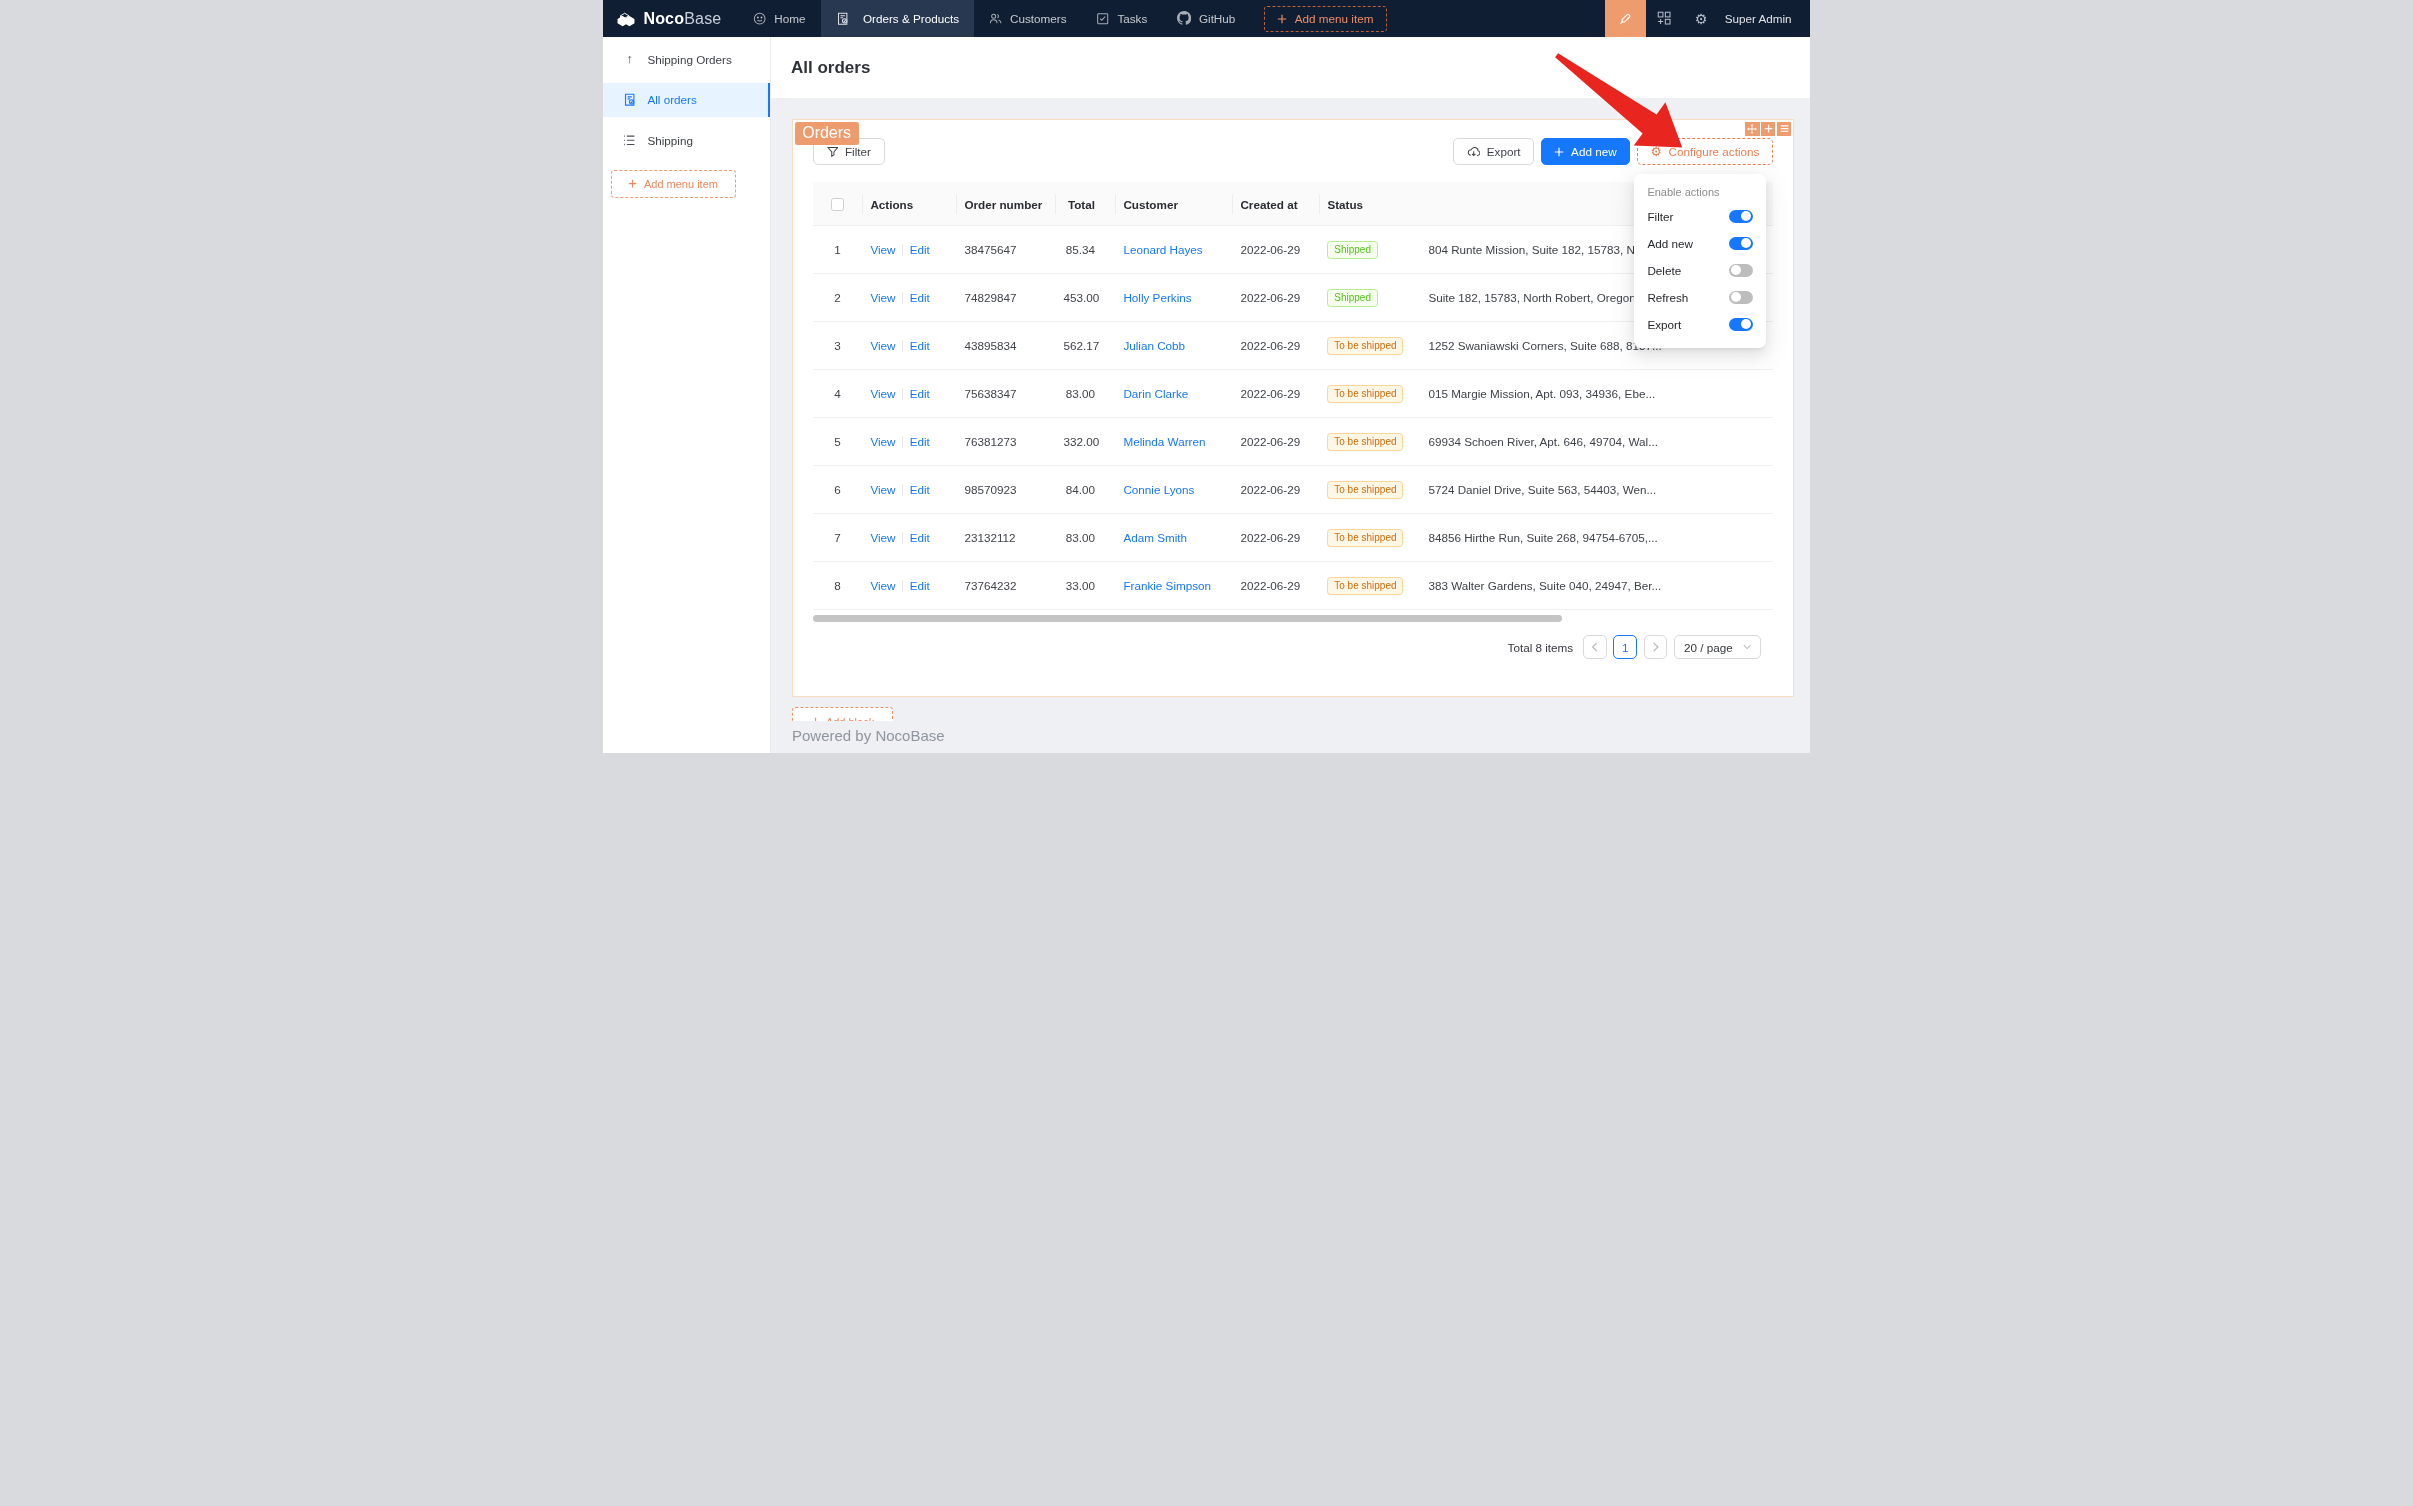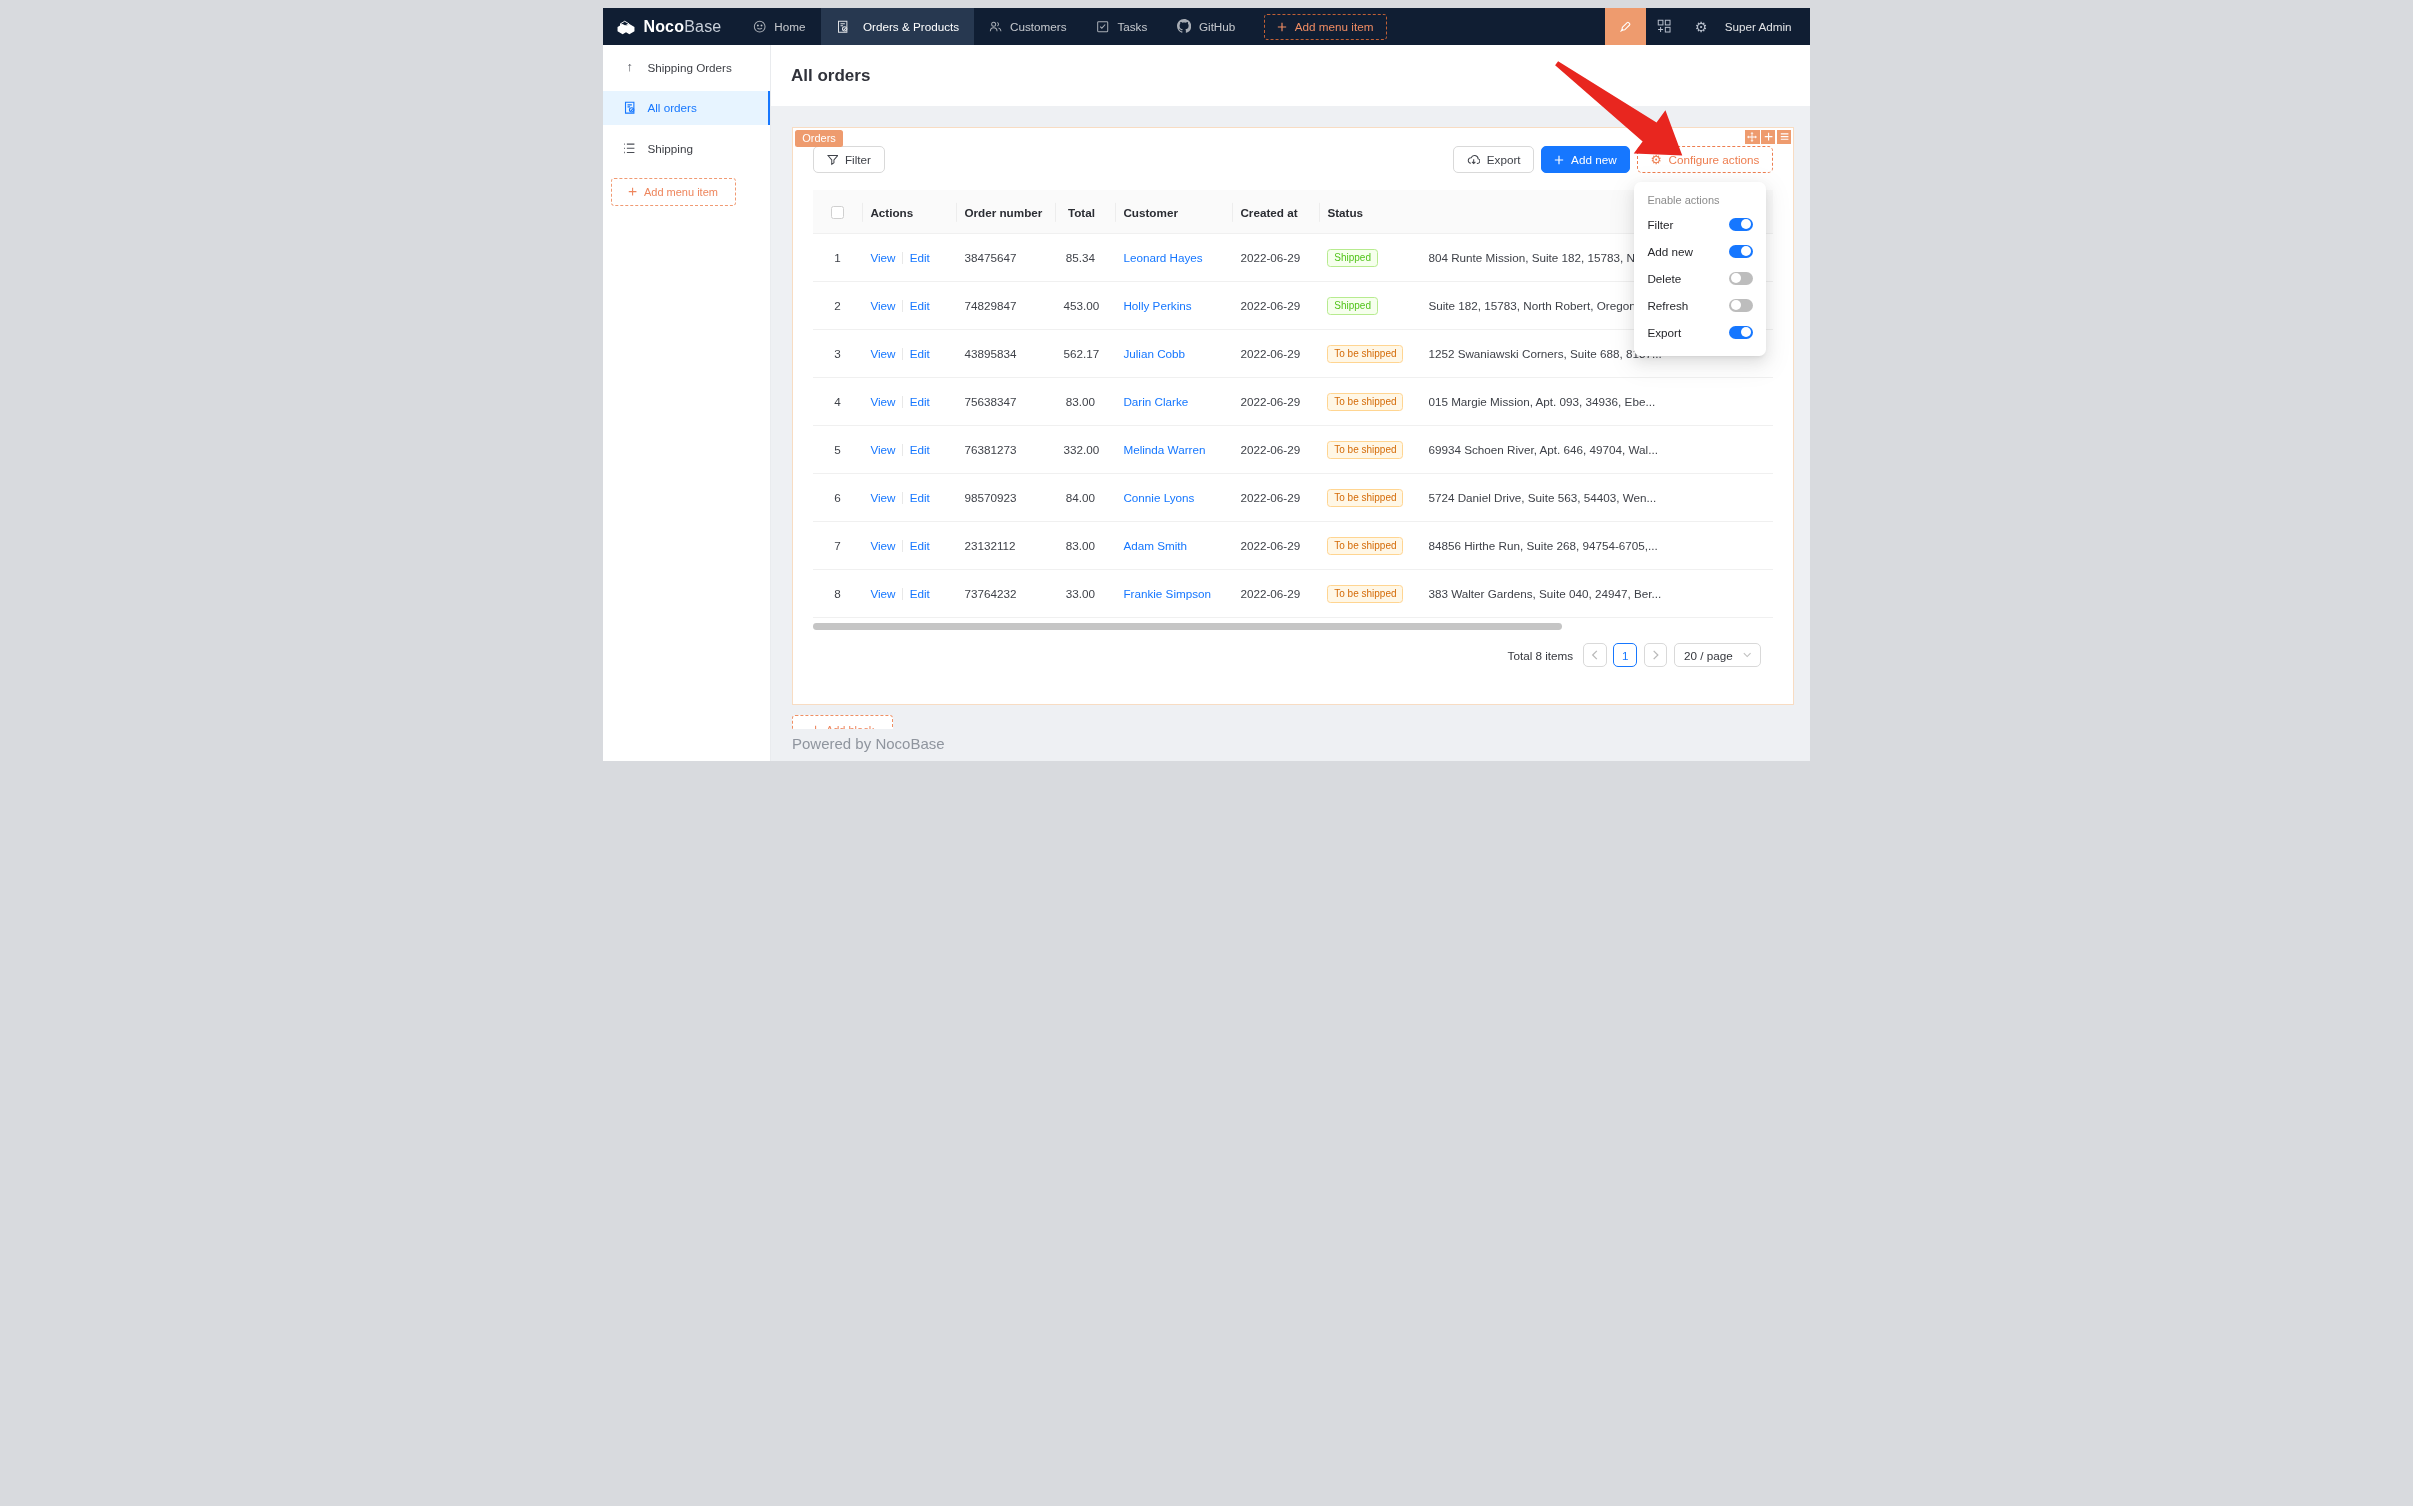--- a/index.html
+++ b/index.html
@@ -1,18 +1,18 @@
 <!DOCTYPE html>
 <html style="font-size:13.4px"><head>
 <meta charset="utf-8">
 <style>
   * { margin:0; padding:0; box-sizing:border-box; }
   html,body { background:#d8dade; }
   .page { width:1207px; height:753px; position:relative; overflow:hidden;
-          font-family:"Liberation Sans", sans-serif; background:#bef264; margin:8px auto; }
+          font-family:"Liberation Sans", sans-serif; background:#bef264; margin:0 auto; }
 
   
   .navbar { height:37px; background:#101e33; display:flex; align-items:center; color:#fff; position:relative; z-index:20; }
   .brand { display:flex; align-items:center; gap:6.7px; padding:0 17px 0 11.7px; cursor:pointer; }
   .brand-text { font-size:16px; letter-spacing:0.2px; white-space:nowrap; }
   .brand-bold { font-weight:700; color:#fff; }
   .brand-light { font-weight:300; color:#c9d0da; }
   .nav-items { display:flex; align-items:stretch; height:37px; }
   .nav-item { display:flex; align-items:center; gap:7.5px; padding:0 15px; font-size:11.7px;
               color:rgba(255,255,255,.75); cursor:pointer; white-space:nowrap; }
@@ -40,21 +40,21 @@
                   color:#ee855c; display:flex; align-items:center; justify-content:center; gap:6.7px; background:#fff;
                   font-size:11px; cursor:pointer; }
 
   .main { flex:1; display:flex; flex-direction:column; background:#eef0f3; min-width:0; }
   .page-header { background:#fff; height:61px; display:flex; align-items:center; padding:0 20px; flex:none; }
   .page-title { font-size:17px; font-weight:700; color:#30323a; }
   .content { padding:21px 16px 0 21px; flex:1; min-height:0; }
 
   
   .orders-block { position:relative; background:#fff; border:1.7px solid #f8dcc2; height:578px; padding:18.4px 20px 0; }
-  .block-badge { position:absolute; top:1.7px; left:1.7px; background:#ee9b6e; color:#fff; font-size:11px;
+  .block-badge { position:absolute; top:1.7px; left:1.7px; background:#ee9b6e; color:#fff; font-size:16px;
                  padding:2.5px 7.5px; border-radius:2.5px; z-index:5; }
   .corner-icons { position:absolute; top:1.7px; right:1.7px; display:flex; gap:1.7px; z-index:5; }
   .corner-icon { width:14.2px; height:14.2px; background:#ee9b6e; display:flex; align-items:center; justify-content:center; cursor:pointer; }
 
   .toolbar { display:flex; justify-content:space-between; align-items:center; }
   .toolbar-right { display:flex; gap:6.7px; }
   .btn { height:27px; border-radius:5px; font-size:11.7px; display:flex; align-items:center; gap:6.7px; cursor:pointer; }
   .btn-default { background:#fff; border:0.8px solid #d9d9d9; color:#3f4249; padding:0 12.6px; }
   .btn-primary { background:#1677ff; border:0.8px solid #1677ff; color:#fff; padding:0 12.6px; }
   .btn-dashed-orange { background:#fff; border:0.8px dashed #ed7d4f; color:#ed7d4f; padding:0 12.6px; }

